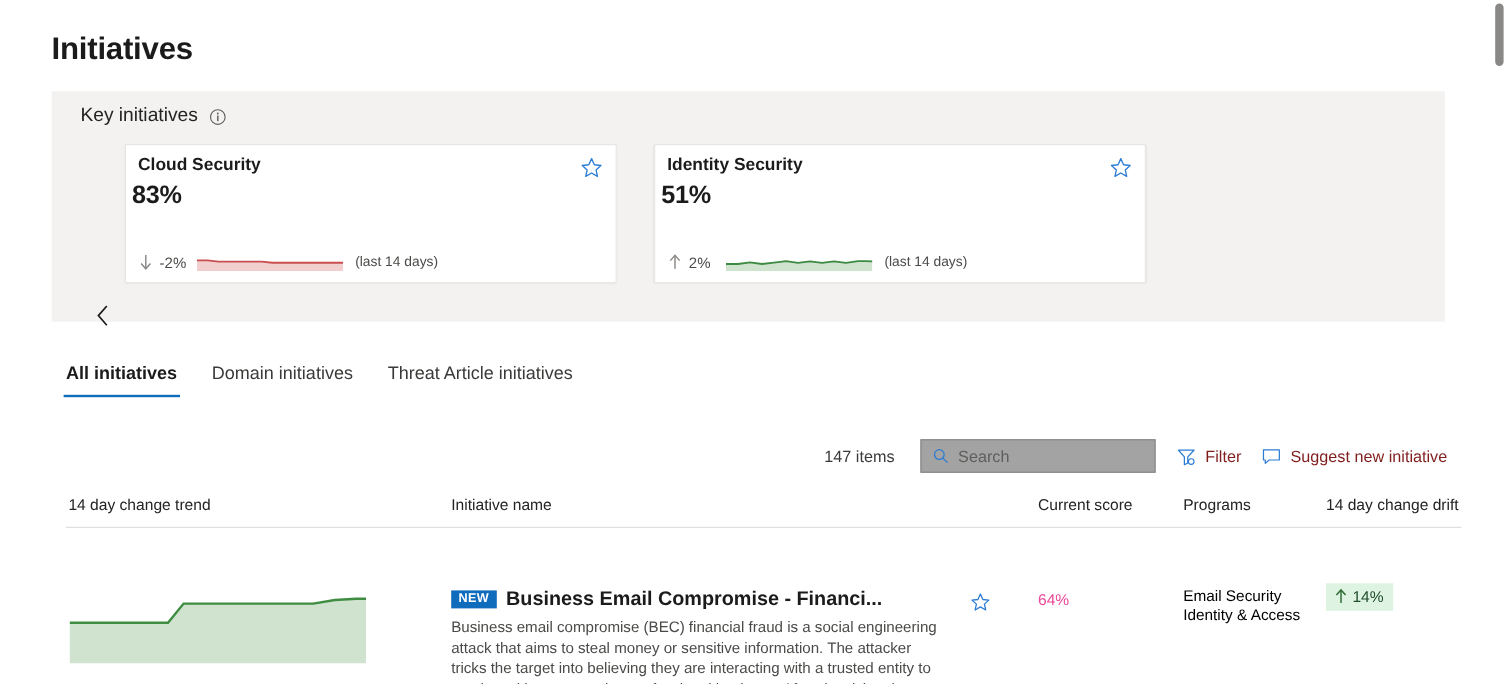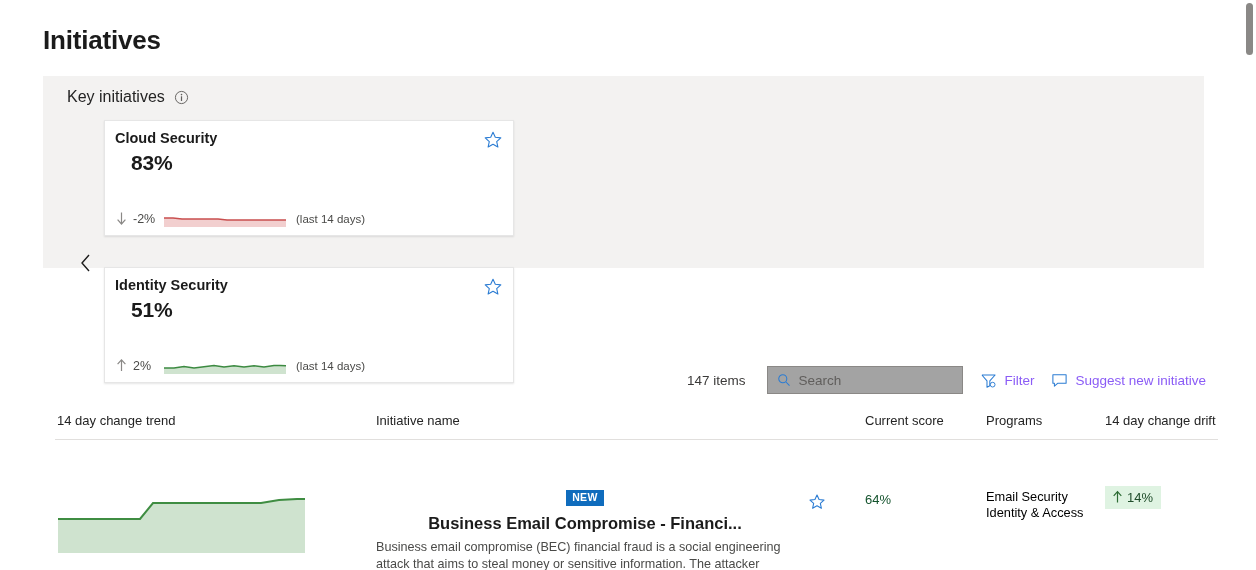--- a/index.html
+++ b/index.html
@@ -70,42 +70,41 @@
     border: none;
     padding: 0;
   }
 
   .cards-row {
     position: absolute;
     left: 61px;
     top: 44px;
     display: flex;
     gap: 31px;
-    flex-direction: column;
   }
   .init-card {
     position: relative;
     width: 410px;
     height: 116px;
     background: #ffffff;
     border: 1px solid #e6e6e6;
     box-shadow: 0 0.6px 1.8px rgba(0,0,0,0.10), 0 0.15px 0.45px rgba(0,0,0,0.07);
     box-sizing: border-box;
   }
   .card-title {
     position: absolute;
     left: 10px;
     top: 9px;
     font-size: 14.5px;
     font-weight: 700;
     color: #1b1b1b;
   }
   .card-score {
     position: absolute;
-    left: 26px;
+    left: 5px;
     top: 30px;
     font-size: 21px;
     font-weight: 700;
     color: #1b1b1b;
     letter-spacing: -0.2px;
   }
   .card-star {
     position: absolute;
     right: 10px;
     top: 9px;
@@ -217,21 +216,21 @@
   }
   .search-input::placeholder { color: #605e5c; }
 
   .toolbar-btn {
     display: flex;
     align-items: center;
     gap: 7px;
     margin-left: 17px;
     cursor: pointer;
     font-size: 13.5px;
-    color: #8b5cf6;
+    color: #7f1d1d;
     white-space: nowrap;
   }
   .toolbar-btn svg { flex: 0 0 auto; }
 
   
   .table {
     position: absolute;
     left: 43px;
     top: 410px;
     width: 1163px;
@@ -269,21 +268,20 @@
   .row-name-block {
     position: absolute;
     left: 321px;
     top: 50px;
     width: 418px;
   }
   .name-line {
     display: flex;
     align-items: center;
     gap: 8px;
-    flex-direction: column;
   }
   .new-badge {
     background: #0f6cbd;
     color: #ffffff;
     font-size: 10.5px;
     font-weight: 700;
     letter-spacing: 0.4px;
     padding: 2px 6px 3px 6px;
     line-height: 1;
   }
@@ -308,21 +306,21 @@
     top: 53px;
     width: 18px;
     height: 18px;
     cursor: pointer;
   }
   .row-score {
     position: absolute;
     left: 810px;
     top: 52px;
     font-size: 13px;
-    color: #14532d;
+    color: #ec4899;
   }
   .row-programs {
     position: absolute;
     left: 931px;
     top: 49px;
     font-size: 12.8px;
     line-height: 16px;
     color: #000000;
   }
   .drift-badge {
@@ -435,20 +433,25 @@
               <polyline points="0,6 10,6 20,4.6 30,6 40,4.8 50,3.6 60,5 70,3.8 80,5 90,3.8 100,5 110,3.6 116,3.6 122,3.8" fill="none" stroke="#3c8a41" stroke-width="1.5"></polyline>
             </svg>
           </span>
           <span class="trend-period">(last 14 days)</span>
         </div>
       </div>
 
     </div>
   </div>
 
+  <div class="tabs">
+    <div class="tab active">All initiatives</div>
+    <div class="tab">Domain initiatives</div>
+    <div class="tab">Threat Article initiatives</div>
+  </div>
 
   <div class="toolbar">
     <span class="items-count">147 items</span>
 
     <div class="search-box">
       <span class="search-icon">
         <svg width="14" height="14" viewBox="0 0 16 16">
           <circle cx="6.6" cy="6.6" r="4.6" fill="none" stroke="#2b7cd3" stroke-width="1.2"></circle>
           <line x1="10" y1="10" x2="14.3" y2="14.3" stroke="#2b7cd3" stroke-width="1.2"></line>
         </svg>

